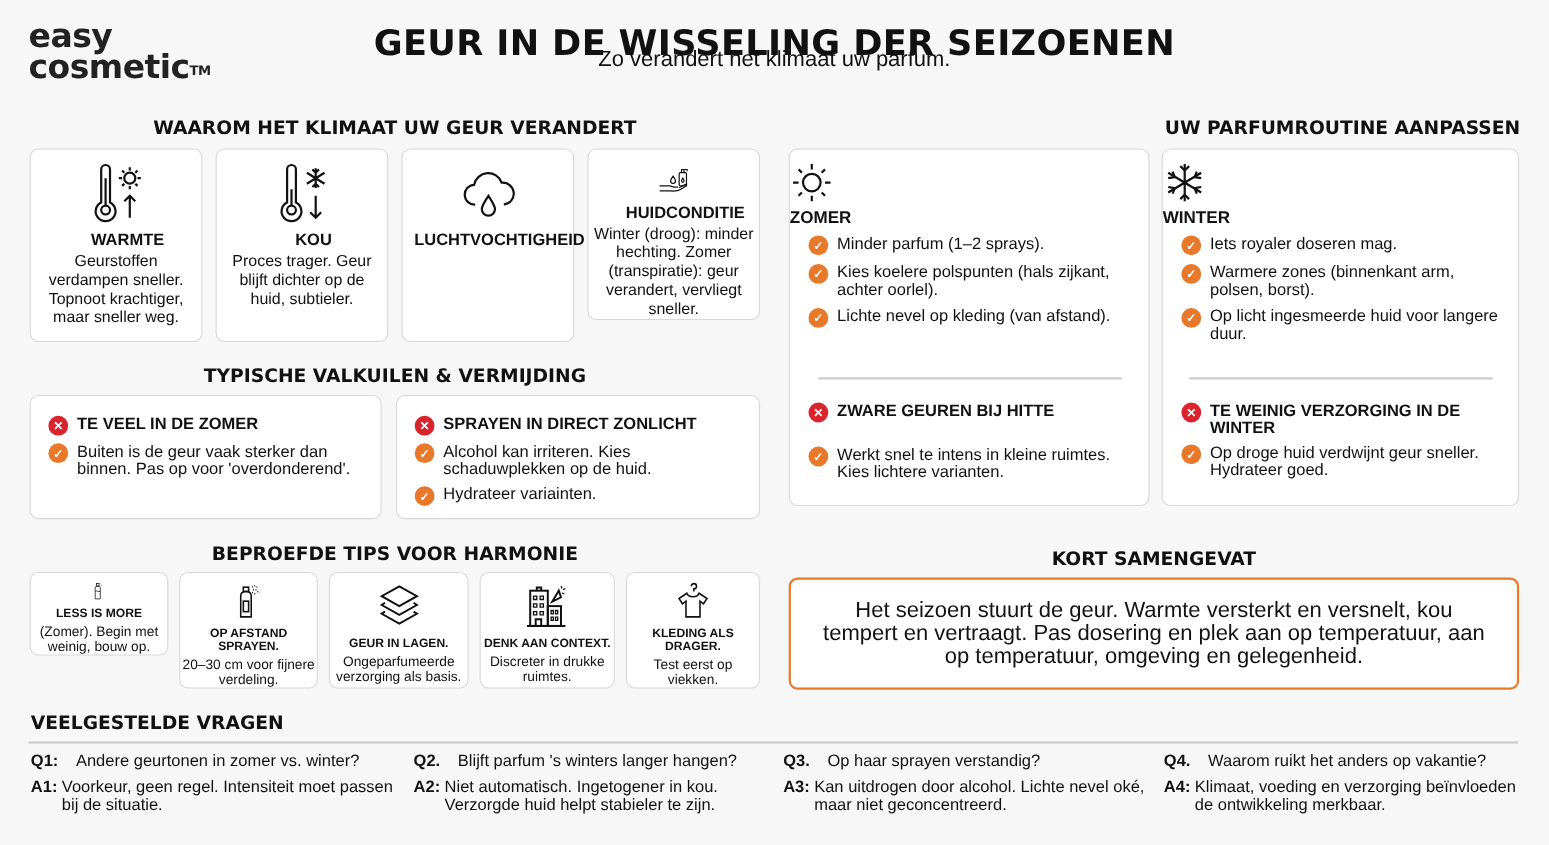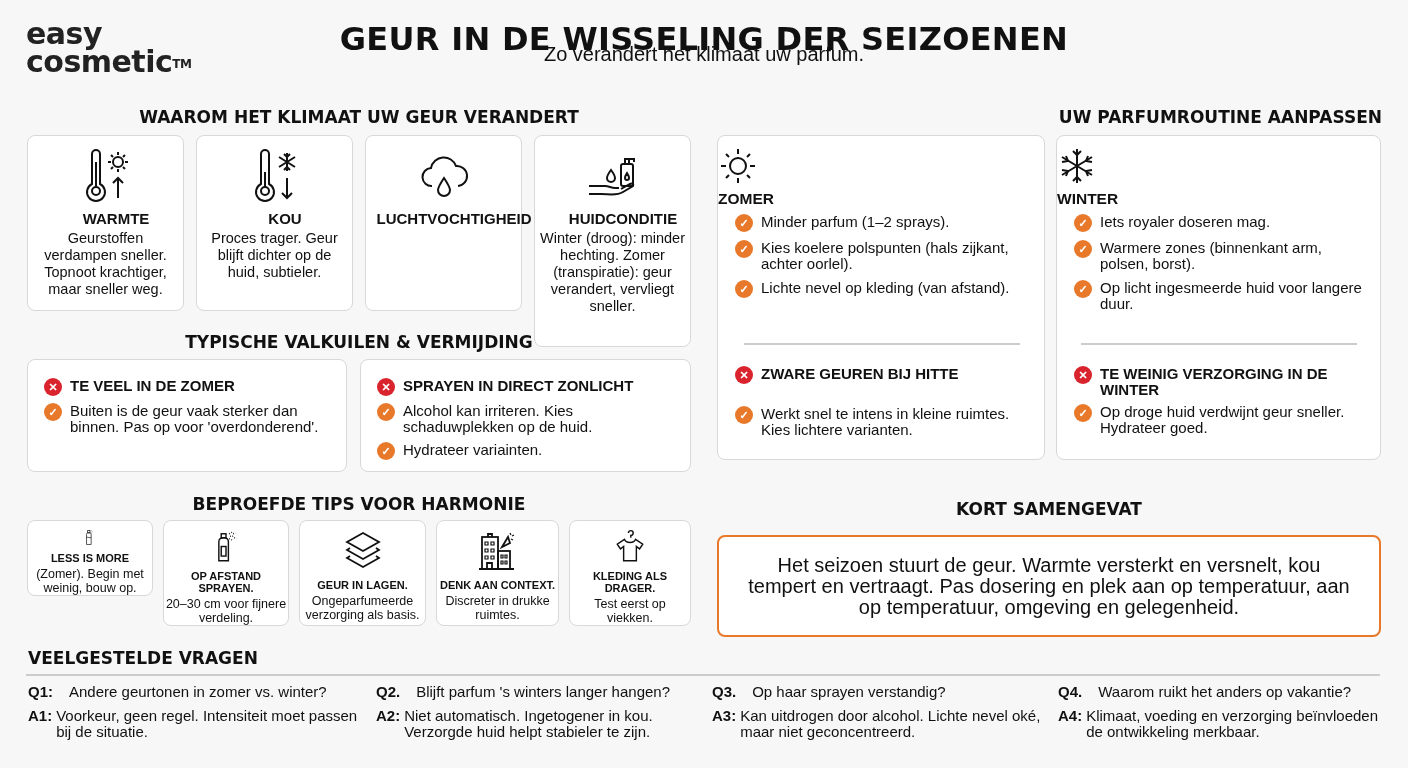--- a/index.html
+++ b/index.html
@@ -31,21 +31,21 @@
   .dot.ok { background: #e8792a; }
   .dot.bad { background: #d9232d; }
   .row .txt { font-size: 15px; line-height: 16px; }
   .row .txt.b { font-weight: bold; }
 
   .season-head { display: flex; flex-direction: column; align-items: flex-start; }
   .season-head svg { width: 40px; height: 40px; }
   .season-head .h { font-weight: bold; font-size: 15.5px; margin-top: 4px; }
   .divider { position: absolute; height: 1.5px; background: #ccc; }
 
-  .summary { position: absolute; border: 2px solid #e8792a; border-radius: 8px; background: #fff; display: flex; align-items: center; justify-content: center; text-align: center; font-size: 20px; line-height: 21px; padding: 0 24px; margin-top: 10px; }
+  .summary { position: absolute; border: 2px solid #e8792a; border-radius: 8px; background: #fff; display: flex; align-items: center; justify-content: center; text-align: center; font-size: 20px; line-height: 21px; padding: 0 24px; }
 
   .faq-title { position: absolute; left: 28px; top: 648px; font-family: "DejaVu Sans", sans-serif; font-weight: bold; font-size: 17px; }
   .faq-rule { position: absolute; left: 26px; top: 674px; width: 1354px; height: 1.5px; background: #ccc; }
   .faq { position: absolute; top: 684px; font-size: 15px; line-height: 16px; }
   .faq .q { display: flex; gap: 16px; }
   .faq .a { display: flex; gap: 4px; margin-top: 8px; }
   .faq .lbl { font-weight: bold; white-space: nowrap; }
 </style>
 </head>
 <body>
@@ -85,21 +85,21 @@
 </div>
 
 <div class="card info-card" style="left:365px;top:135px;width:157px;height:176px;">
   <svg viewBox="0 0 56 56" fill="none" stroke="#111" stroke-width="2">
     <path d="M16 38 a9 9 0 0 1 -1 -18 a13 13 0 0 1 25 -2 a10 10 0 0 1 2 20"></path>
     <path d="M28 30 c-4 6 -6 9 -6 12 a6 6 0 0 0 12 0 c0 -3 -2 -6 -6 -12 z"></path>
   </svg>
   <div class="h">LUCHTVOCHTIGHEID</div>
 </div>
 
-<div class="card info-card" style="left:534px;top:135px;width:157px;height:212px;">
+<div class="card info-card" style="left:534px;top:135px;width:157px;height:156px;">
   <svg viewBox="0 0 56 56" fill="none" stroke="#111" stroke-width="2">
     <rect x="36" y="16" width="12" height="22" rx="2"></rect>
       <path d="M40 16v-5h4v5M44 11h5v3"></path>
       <path d="M42 25c-2 3 -2 4 -2 5a2 2 0 0 0 4 0c0-1 0-2-2-5z"></path>
     <path d="M26 22c-3 4-4 6-4 8a4 4 0 0 0 8 0c0-2-1-4-4-8z"></path>
     <path d="M4 38h16c4 0 6 2 10 2h4M4 46h12c8 0 16 2 22-2l10-6c1-2-1-3-3-2l-9 5"></path>
   </svg>
   <div class="h">HUIDCONDITIE</div>
   <div class="t" style="width:150px">Winter (droog): minder hechting. Zomer (transpiratie): geur verandert, vervliegt sneller.</div>
 </div>

